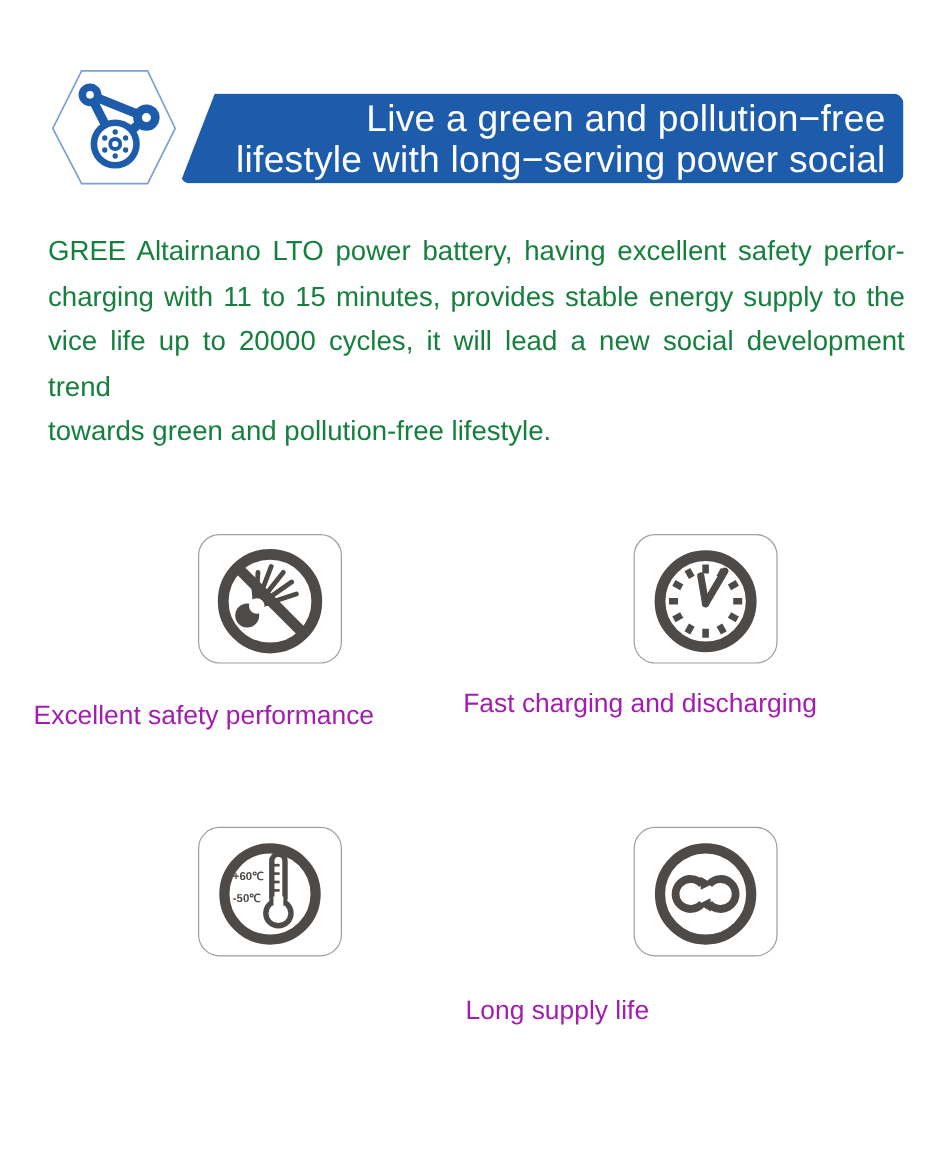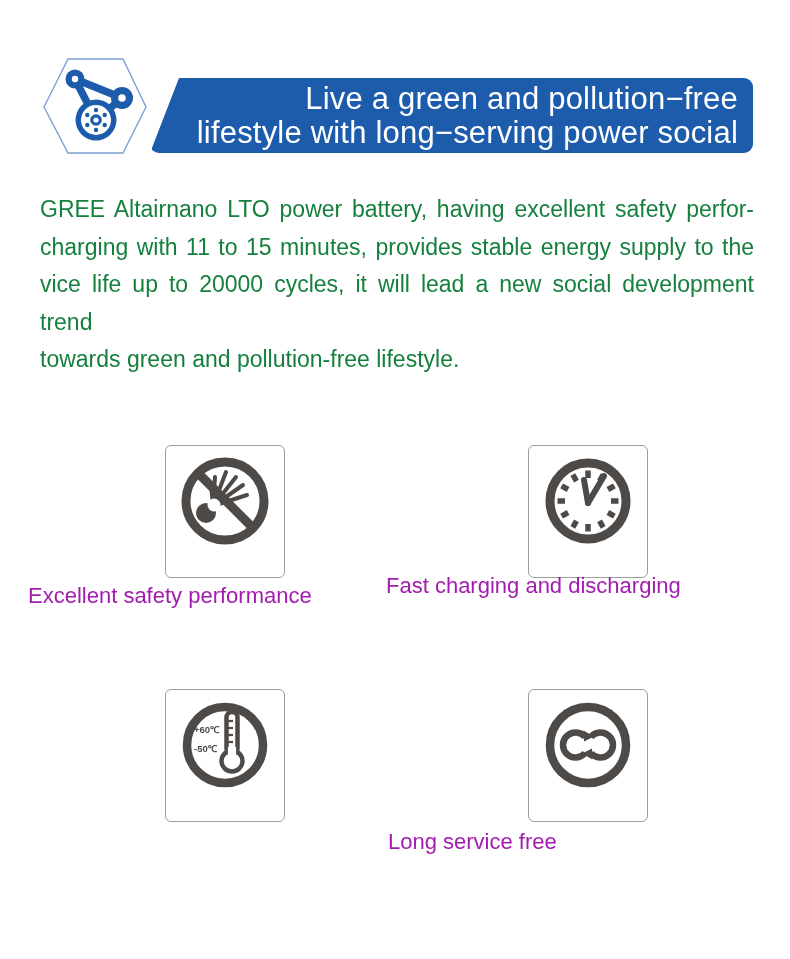--- a/index.html
+++ b/index.html
@@ -21,22 +21,22 @@
   
   .para {
     position:absolute; left:40px; top:191px; width:714px;
     font-size:23px; line-height:37.5px; color:#15803d;
   }
   .para .line { text-align:justify; text-align-last:justify; }
   .para .line.last { text-align:right; text-align-last:left; }
 
   
   .card {
-    position:absolute; width:120px; height:133px; box-sizing:border-box;
-    border:1.5px solid #9e9e9e; border-radius:6px; background:#ffffff;
+    position:absolute; width:120px; height:108px; box-sizing:border-box;
+    border:1.5px solid #9e9e9e; border-radius:18px; background:#ffffff;
   }
   .card svg { display:block; margin:5px auto 0; }
   .c1 { left:165px; top:445px; }
   .c2 { left:528px; top:445px; }
   .c3 { left:165px; top:689px; }
   .c4 { left:528px; top:689px; }
 
   .feat-label {
     position:absolute; width:400px; 
     font-size:22px; line-height:28px; color:#a21caf;
@@ -144,15 +144,15 @@
 
   <div class="card c4">
     <svg width="100" height="100" viewBox="0 0 100 100">
       <circle cx="50" cy="50" r="38" fill="none" stroke="#4e4a47" stroke-width="8.5"></circle>
       <path d="M47.1,58 A12.5,12.5 0 1 1 47.1,42" fill="none" stroke="#4e4a47" stroke-width="6.5"></path>
       <polygon points="45.5,35.5 56,41.5 46,46.5" fill="#4e4a47"></polygon>
       <path d="M52.9,42 A12.5,12.5 0 1 1 52.9,58" fill="none" stroke="#4e4a47" stroke-width="6.5"></path>
       <polygon points="54.5,64.5 44,58.5 54,53.5" fill="#4e4a47"></polygon>
     </svg>
   </div>
-  <div class="feat-label fl4">Long service free</div>
+  <div class="feat-label fl4">Long supply life</div>
 
 </div>
 
 </body></html>

